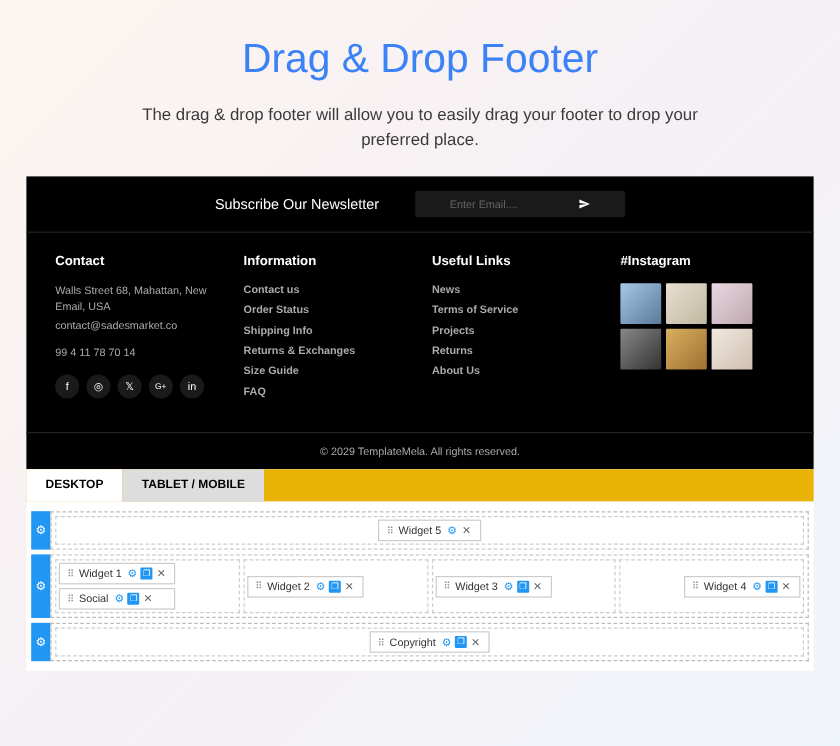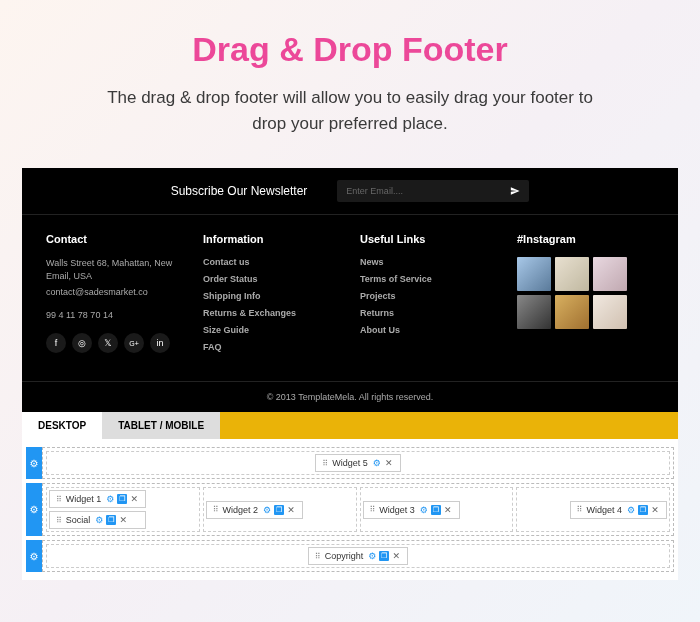--- a/index.html
+++ b/index.html
@@ -1,23 +1,23 @@
 <!DOCTYPE html>
 <html><head>
 <meta charset="utf-8">
 <style>
 * { margin: 0; padding: 0; box-sizing: border-box; }
 body { font-family: -apple-system, BlinkMacSystemFont, 'Segoe UI', Arial, sans-serif; background: linear-gradient(135deg, #fdf5f0 0%, #f5f0f5 50%, #f0f5fa 100%); width: 700px; height: 622px; overflow: hidden; }
 .hero { text-align: center; padding: 30px 40px 20px; }
-.hero h1 { font-size: 34px; font-weight: 700; color: #ec4899; margin-bottom: 16px; }
-.hero p { font-size: 17px; color: #3a3a3a; line-height: 1.5; max-width: 500px; margin: 12px auto; }
+.hero h1 { font-size: 34px; font-weight: 400; color: #3b82f6; margin-bottom: 16px; }
+.hero p { font-size: 14px; color: #3a3a3a; line-height: 1.5; max-width: 500px; margin: 0 auto; }
 .footer-preview { background: #000; color: #fff; margin: 0 22px; font-size: 10px; }
 .newsletter { display: flex; align-items: center; justify-content: center; padding: 12px 0; border-bottom: 1px solid #222; gap: 30px; }
 .newsletter-title { font-size: 12px; font-weight: 400; }
-.newsletter-input { display: flex; align-items: center; background: #1a1a1a; border-radius: 2px; padding: 6px 9px; width: 192px; justify-content: space-between; }
+.newsletter-input { display: flex; align-items: center; background: #1a1a1a; border-radius: 2px; padding: 6px 29px; width: 175px; justify-content: space-between; }
 .newsletter-input span { color: #666; font-size: 9px; }
 .newsletter-input svg { width: 10px; height: 10px; fill: #fff; }
 .footer-cols { display: flex; padding: 18px 24px 22px; gap: 20px; }
 .col { flex: 1; }
 .col h4 { font-size: 11px; font-weight: 600; margin-bottom: 12px; }
 .col .text { font-size: 9px; color: #aaa; margin-bottom: 4px; line-height: 1.4; }
 .links { list-style: none; font-weight: bold; }
 .links li { font-size: 9px; color: #aaa; margin-bottom: 7px; }
 .socials { display: flex; gap: 6px; margin-top: 12px; }
 .social { width: 20px; height: 20px; border-radius: 50%; background: #1a1a1a; display: flex; align-items: center; justify-content: center; font-size: 9px; color: #fff; }
@@ -106,21 +106,21 @@
       <div class="insta-grid">
         <div class="insta-img a"></div>
         <div class="insta-img b"></div>
         <div class="insta-img c"></div>
         <div class="insta-img d"></div>
         <div class="insta-img e"></div>
         <div class="insta-img f"></div>
       </div>
     </div>
   </div>
-  <div class="copyright">© 2013 TemplateMela. All rights reserved.</div>
+  <div class="copyright">© 2029 TemplateMela. All rights reserved.</div>
 </div>
 
 <div class="builder">
   <div class="tabs">
     <div class="tab active">DESKTOP</div>
     <div class="tab">TABLET / MOBILE</div>
   </div>
   <div class="rows">
     <div class="row">
       <div class="row-handle">⚙</div>

